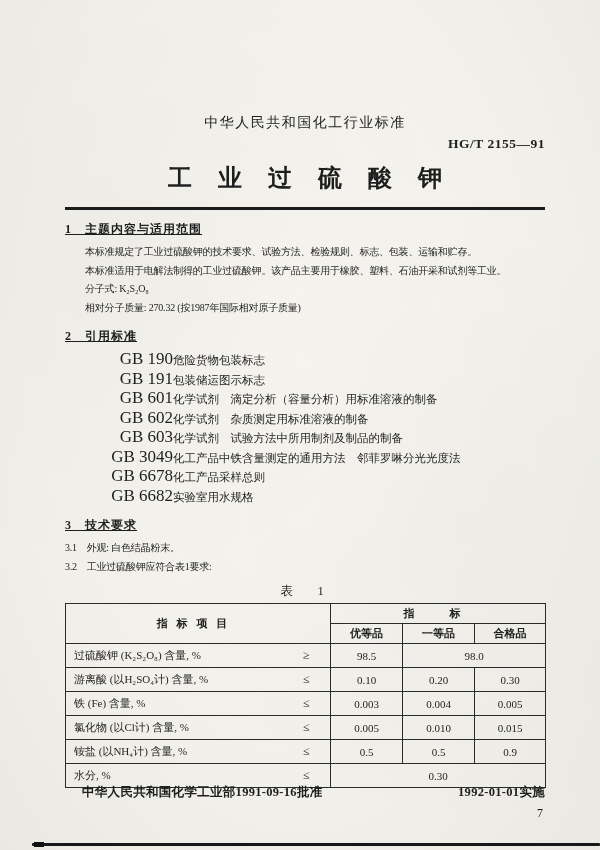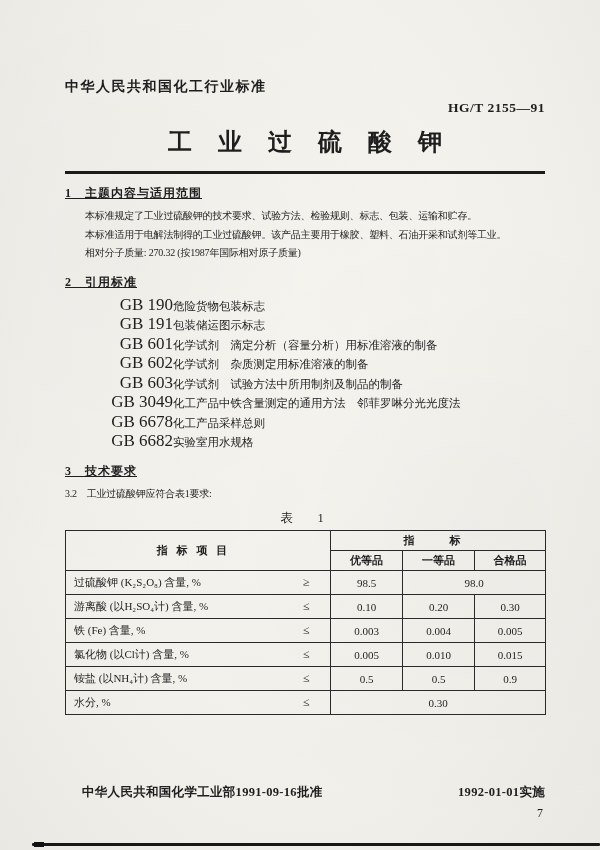--- a/index.html
+++ b/index.html
@@ -14,22 +14,22 @@
     position:relative;
     width:600px; height:850px;
     padding:78px 55px 0 65px;
     background:
       radial-gradient(circle at 22% 30%, rgba(0,0,0,0.02), transparent 45%),
       radial-gradient(circle at 78% 62%, rgba(0,0,0,0.018), transparent 45%),
       radial-gradient(ellipse at 50% 42%, #f7f6f1 0%, #f0efea 65%, #e9e8e3 100%);
     overflow:hidden;
   }
   .std-header {
-    font-weight:bold;
-    font-size:14px; letter-spacing:1.5px;
+    text-align:center; font-weight:normal;
+    font-size:14px; letter-spacing:1.5px;margin-top:36px;
   }
   .std-number {
     text-align:right; font-weight:bold;
     font-size:13.5px; margin-top:4px;
     letter-spacing:0.5px;
   }
   .doc-title {
     text-align:center; font-weight:bold;
     font-size:24px; letter-spacing:26px; padding-left:26px;
     margin-top:10px; white-space:nowrap;
@@ -88,35 +88,37 @@
 <div class="page">
 
   <div class="std-header">中华人民共和国化工行业标准</div>
   <div class="std-number">HG/T 2155—91</div>
   <h1 class="doc-title">工业过硫酸钾</h1>
   <div class="title-rule"></div>
 
   <h2 class="sec-heading">1　主题内容与适用范围</h2>
   <p class="body-text indent">本标准规定了工业过硫酸钾的技术要求、试验方法、检验规则、标志、包装、运输和贮存。</p>
   <p class="body-text indent">本标准适用于电解法制得的工业过硫酸钾。该产品主要用于橡胶、塑料、石油开采和试剂等工业。</p>
+  <p class="body-text indent">分子式: K₂S₂O₈</p>
   <p class="body-text indent">相对分子质量: 270.32 (按1987年国际相对原子质量)</p>
 
   <h2 class="sec-heading">2　引用标准</h2>
   <ul class="ref-list">
       <li><span class="ref-code">GB 190</span><span class="ref-title">危险货物包装标志</span></li>
       <li><span class="ref-code">GB 191</span><span class="ref-title">包装储运图示标志</span></li>
       <li><span class="ref-code">GB 601</span><span class="ref-title">化学试剂　滴定分析（容量分析）用标准溶液的制备</span></li>
       <li><span class="ref-code">GB 602</span><span class="ref-title">化学试剂　杂质测定用标准溶液的制备</span></li>
       <li><span class="ref-code">GB 603</span><span class="ref-title">化学试剂　试验方法中所用制剂及制品的制备</span></li>
       <li><span class="ref-code">GB 3049</span><span class="ref-title">化工产品中铁含量测定的通用方法　邻菲罗啉分光光度法</span></li>
       <li><span class="ref-code">GB 6678</span><span class="ref-title">化工产品采样总则</span></li>
       <li><span class="ref-code">GB 6682</span><span class="ref-title">实验室用水规格</span></li>
     </ul>
 
   <h2 class="sec-heading">3　技术要求</h2>
+  <p class="body-text">3.1　外观: 白色结晶粉末。</p>
   <p class="body-text">3.2　工业过硫酸钾应符合表1要求:</p>
 
   <div class="table-caption">表　1</div>
 
   <table class="spec-table">
     <colgroup>
       <col style="width:217px">
       <col style="width:48px">
       <col style="width:72px">
       <col style="width:72px">

